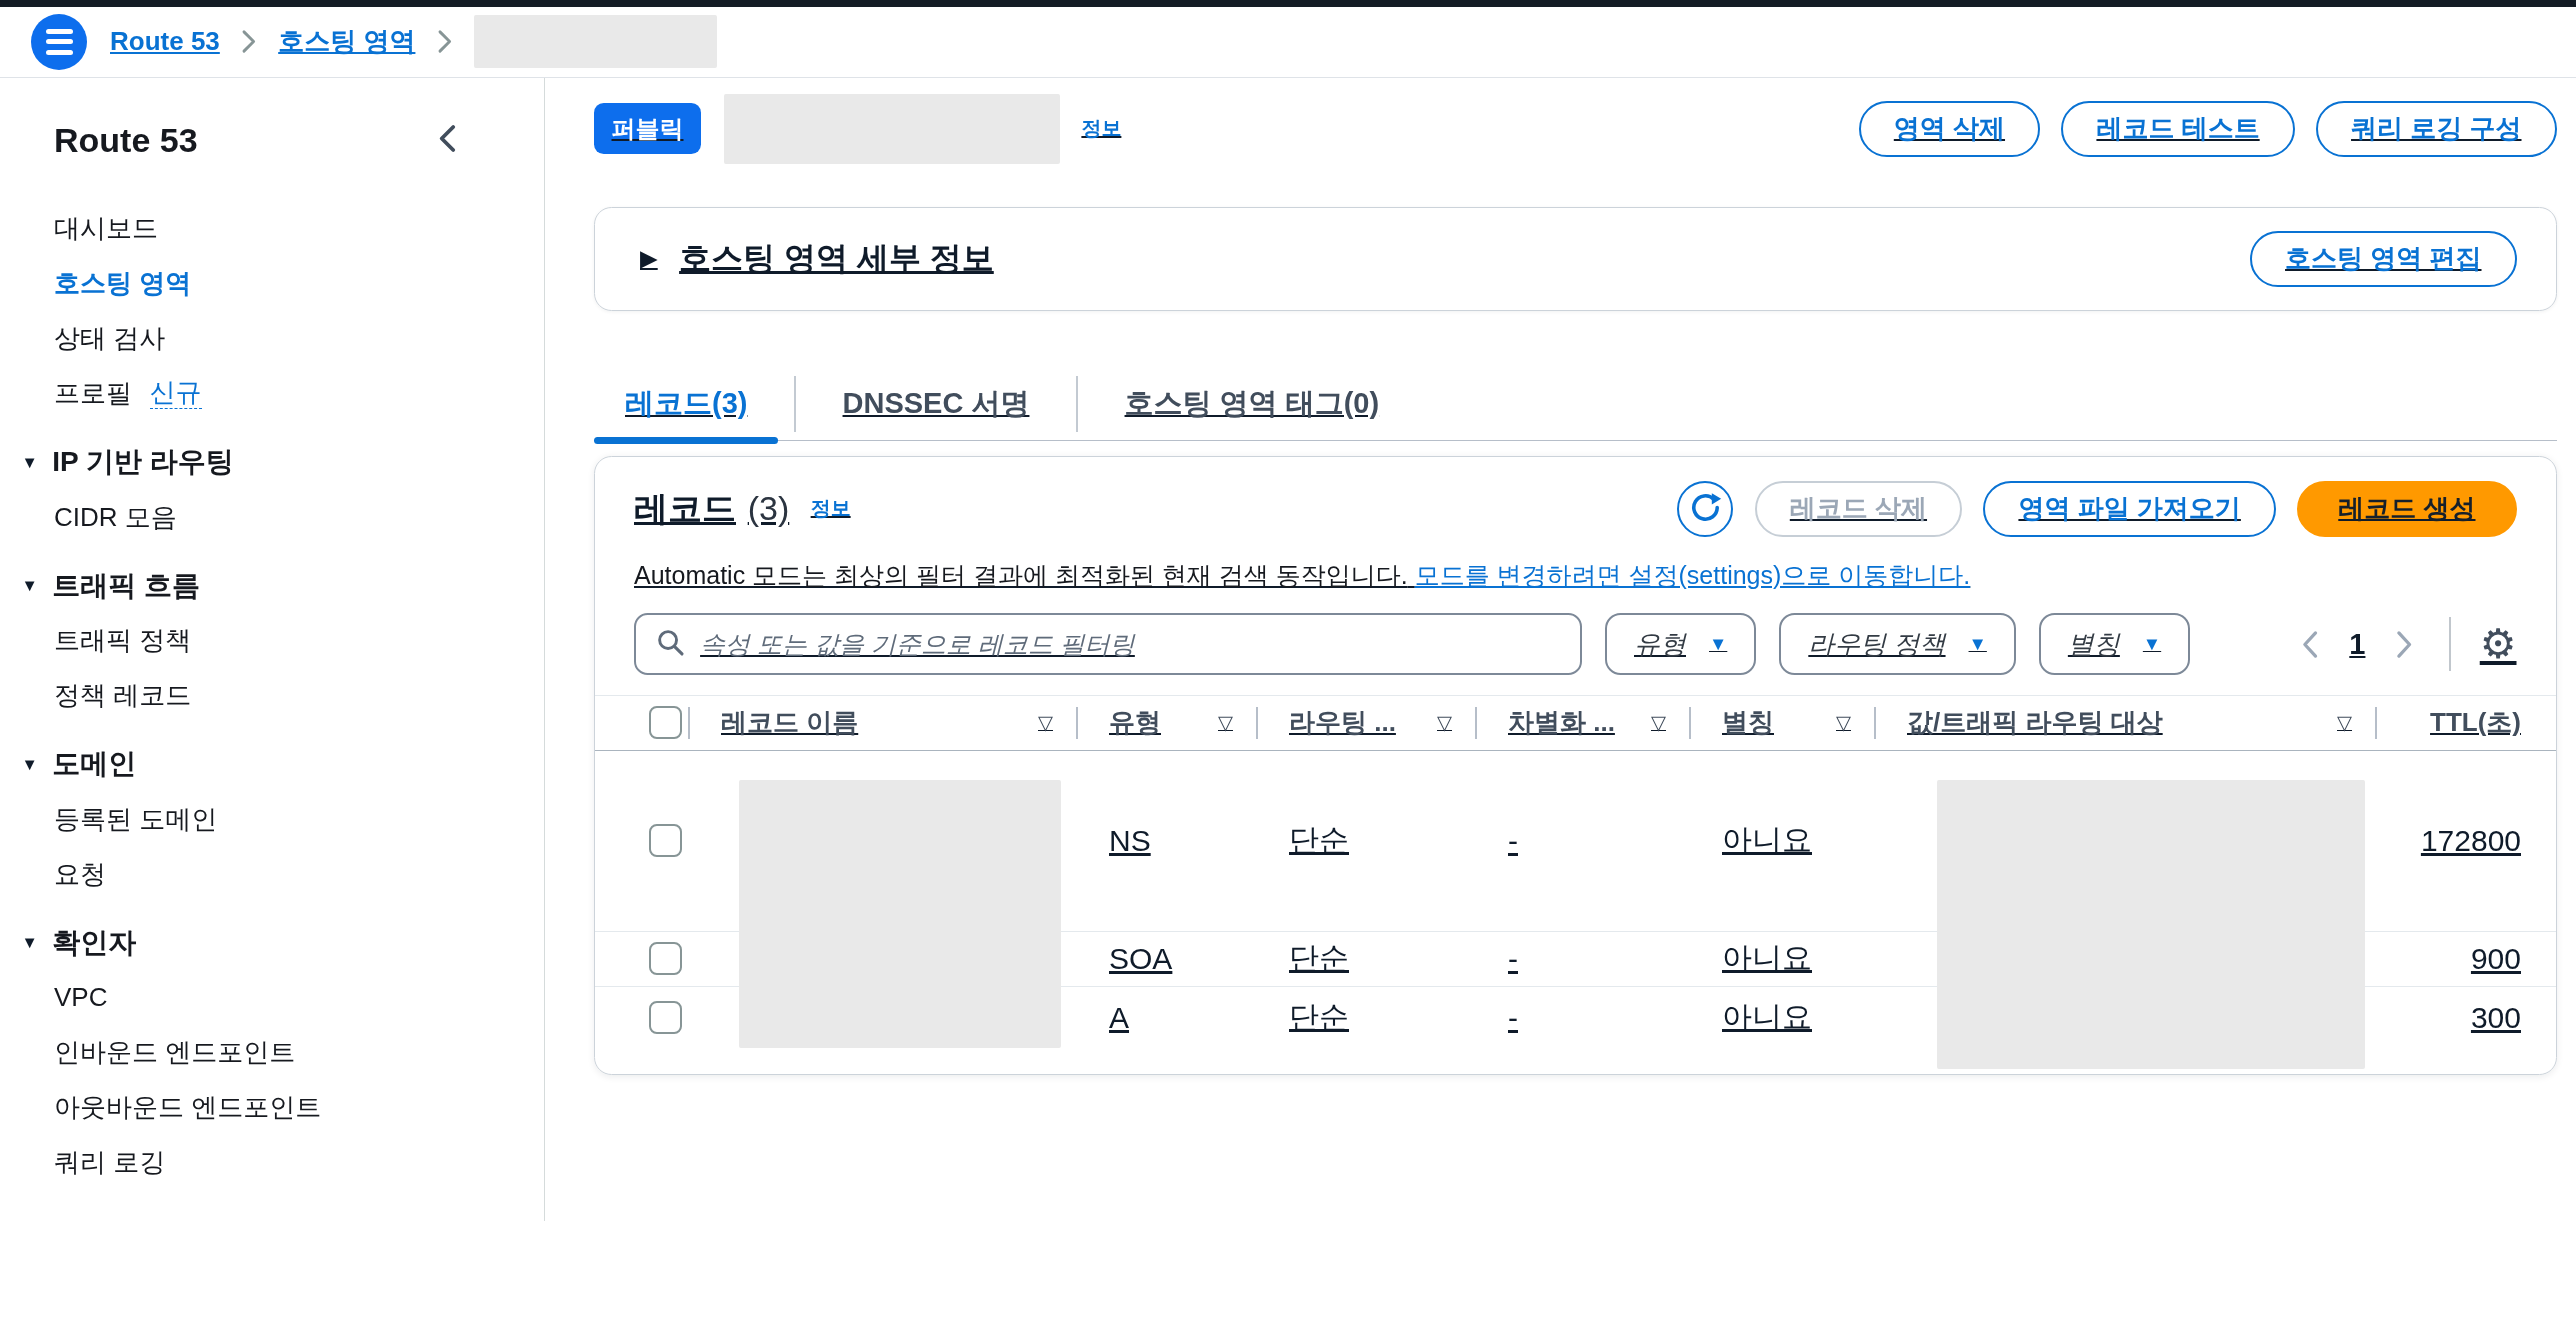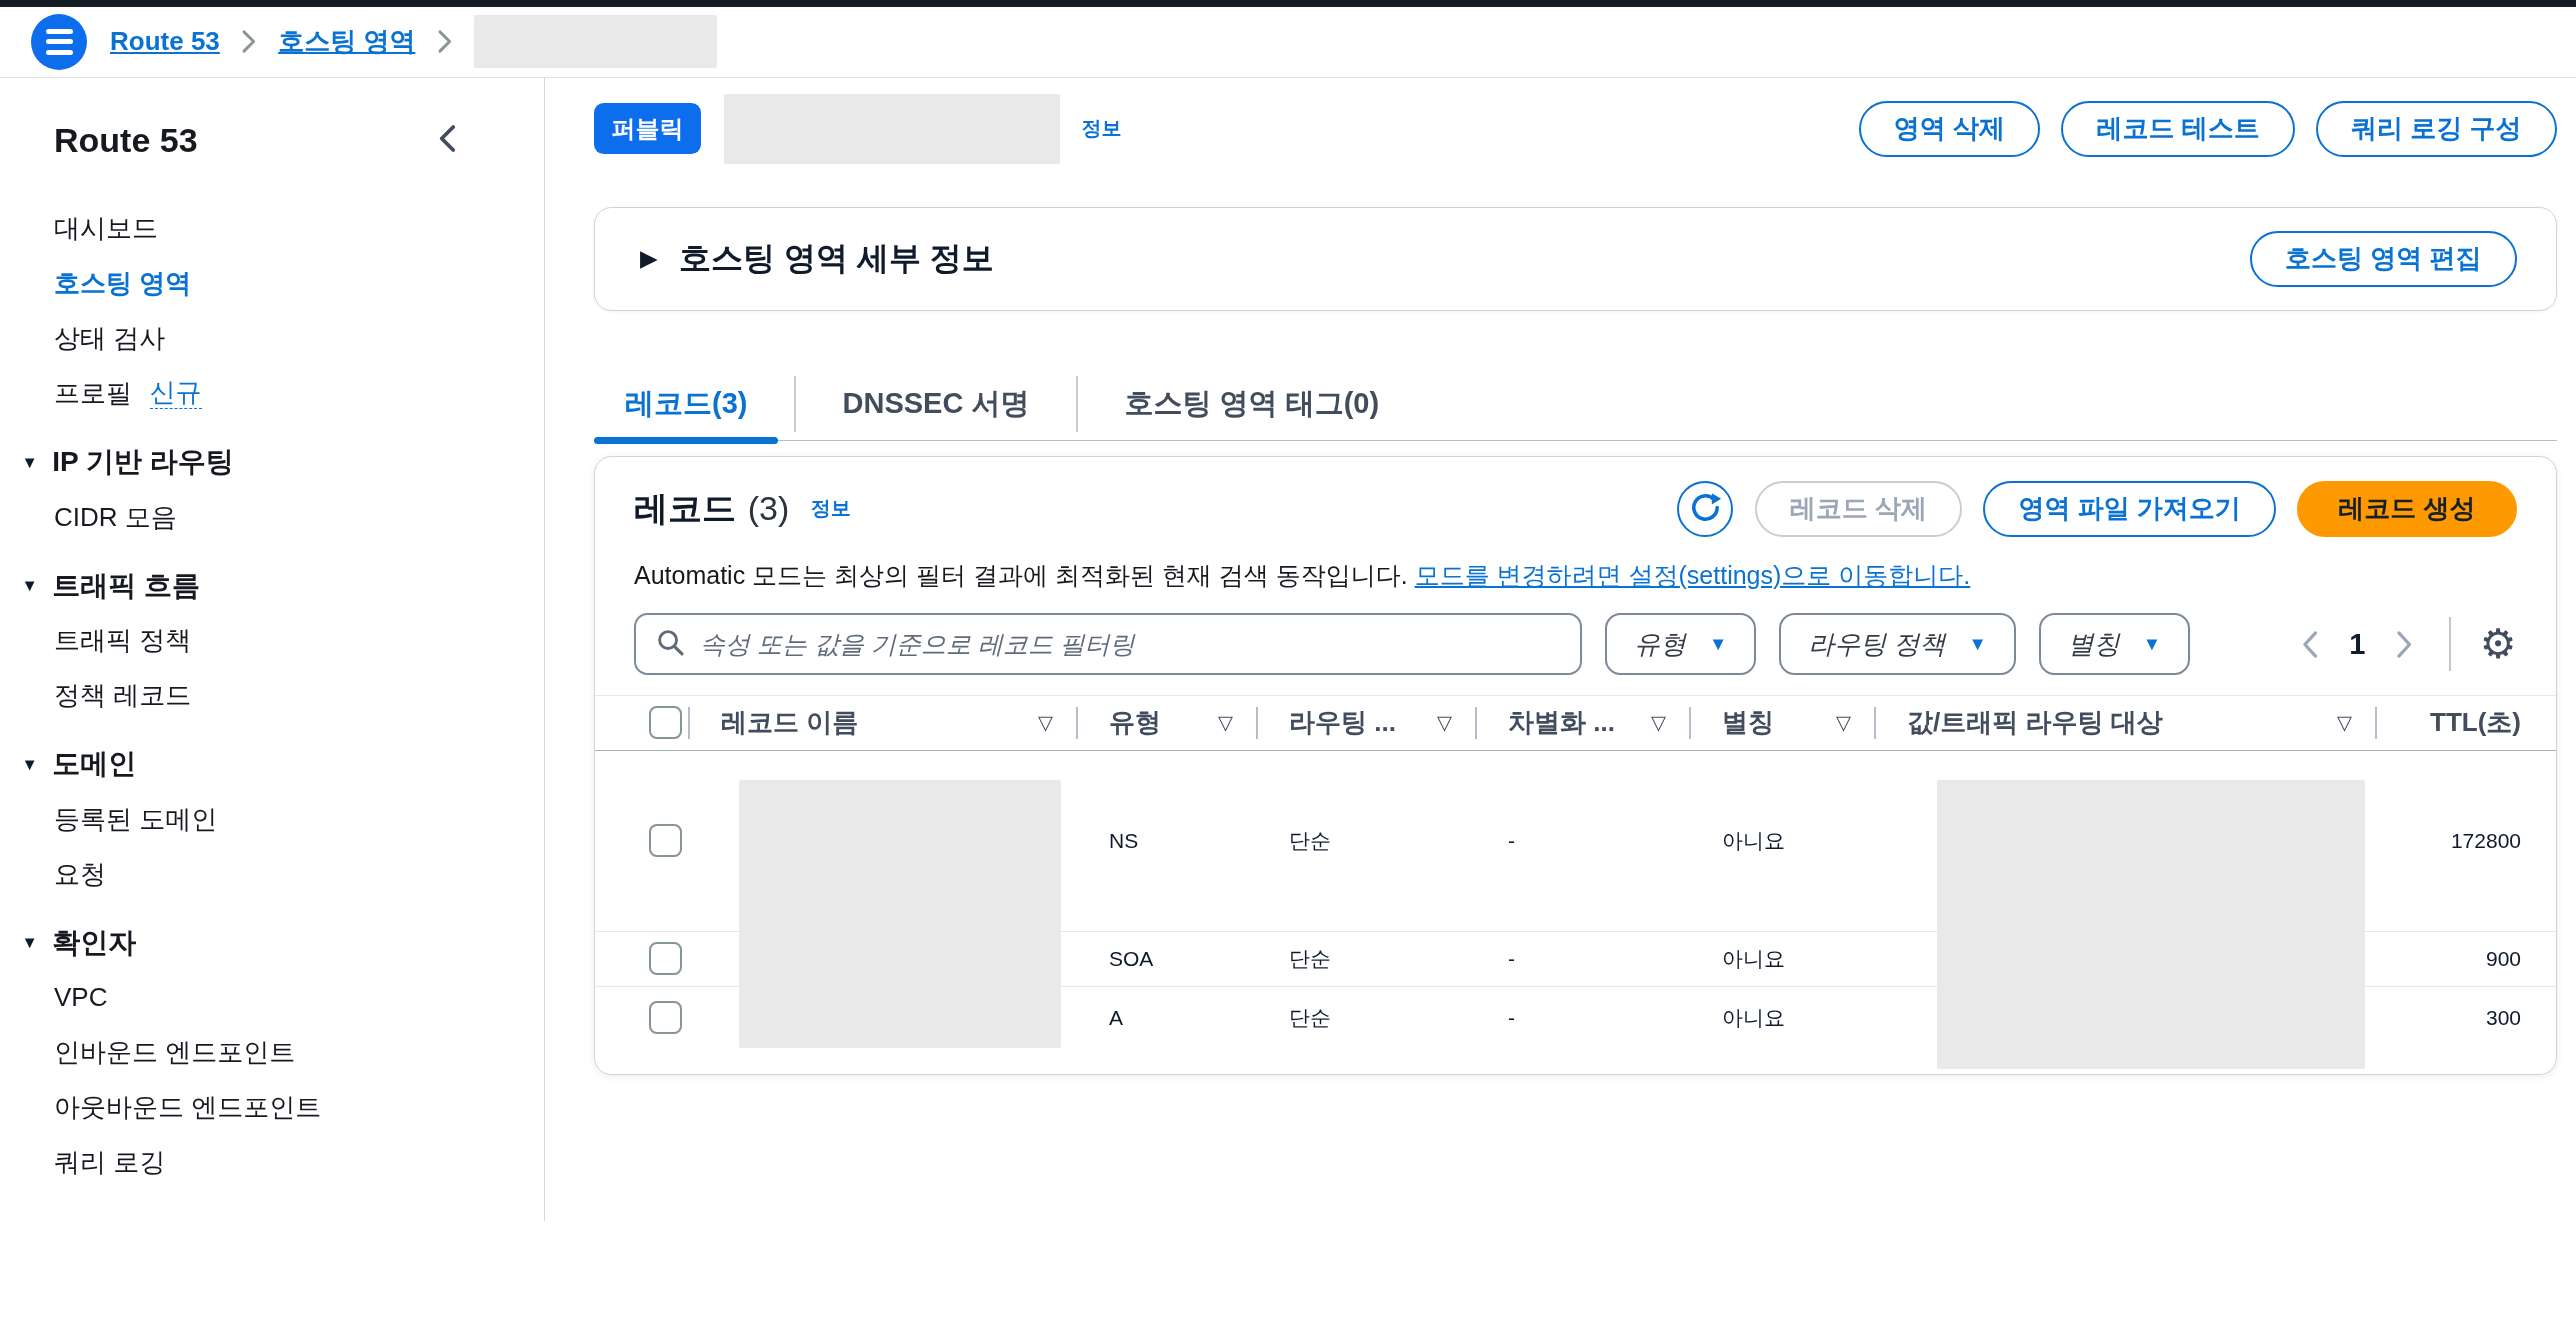--- a/index.html
+++ b/index.html
@@ -31,21 +31,21 @@
   .side-nav { margin-top:41px; list-style:none; }
   .side-nav li { display:flex; align-items:center; height:55px; font-size:26px; color:#16191f;
                  padding-left:54px; cursor:pointer; }
   .side-nav li.section { font-size:28px; font-weight:bold; padding-left:21.4px; margin-top:13.6px; cursor:default; }
   .side-nav li.section .tri { font-size:16.5px; color:#0f1b2a; margin-right:14.6px; }
   .side-nav li.selected { color:#0972d3; font-weight:bold; }
   .side-badge { color:#0972d3; margin-left:17.5px; border-bottom:1.9px dashed #0972d3; line-height:1.15; }
 
   
   .main { position:absolute; top:78px; left:545px; right:0; bottom:0; background:#fff; }
-  .content { padding:15.6px 19.5px 0 49px; }
+  .content { padding:15.6px 19.5px 0 49px;text-decoration:underline; }
 
   
   .page-header { display:flex; align-items:center; height:70px; }
   .vis-badge { background:#0d6eed; color:#fff; font-size:24px; font-weight:bold;
                padding:9.7px 17.5px; border-radius:9.7px; }
   .zone-redact { width:336px; height:70px; margin-left:23px; }
   .info-link { color:#0972d3; font-size:20px; font-weight:bold; margin-left:21.4px; cursor:pointer; }
   .spacer { flex:1; }
   .btn { display:inline-flex; align-items:center; justify-content:center; height:56px;
          border-radius:28px; font-size:26px; font-weight:bold; background:#fff;
@@ -106,21 +106,21 @@
   .t-head { height:56px; border-top:1.9px solid #e4e9ed; border-bottom:1.9px solid #aab4be; }
   .th { display:flex; align-items:center; font-size:26px; font-weight:bold; color:#414d5c;
         padding-left:33px; position:relative;text-align:center; }
   .th .sort { margin-left:auto; margin-right:23px; font-size:19.5px; color:#414d5c; cursor:pointer; }
   .th.divl::before, .td.divh::before { content:""; position:absolute; left:0; top:10.7px; bottom:10.7px;
         width:1.9px; background:#b6bec9; }
   .th.ttl { justify-content:flex-end; padding-right:37px; }
   .t-body .t-row { border-bottom:1.9px solid #e4e9ed; }
   .t-body .t-row:last-child { border-bottom:none; }
   .row-ns { height:181px; } .row-soa { height:55px; } .row-a { height:62px; }
-  .td { display:flex; align-items:center; font-size:21px; color:#0f1b2a; padding-left:33px; position:relative; }
+  .td { display:flex; align-items:center; font-size:30px; color:#0f1b2a; padding-left:33px; position:relative; }
   .td.ttl { justify-content:flex-end; padding-right:37px; }
   .cell-check { display:flex; align-items:center; padding-left:54px; }
   .checkbox { width:33px; height:33px; border:2.9px solid #879596; border-radius:7.8px; background:#fff; cursor:pointer; }
   .name-redact { position:absolute; left:144px; top:323px; width:322px; height:268px; z-index:2; }
   .value-redact { position:absolute; left:1342px; top:323px; width:428px; height:289px; z-index:2; }
 </style>
 </head>
 <body>
 
 <div class="screen">

